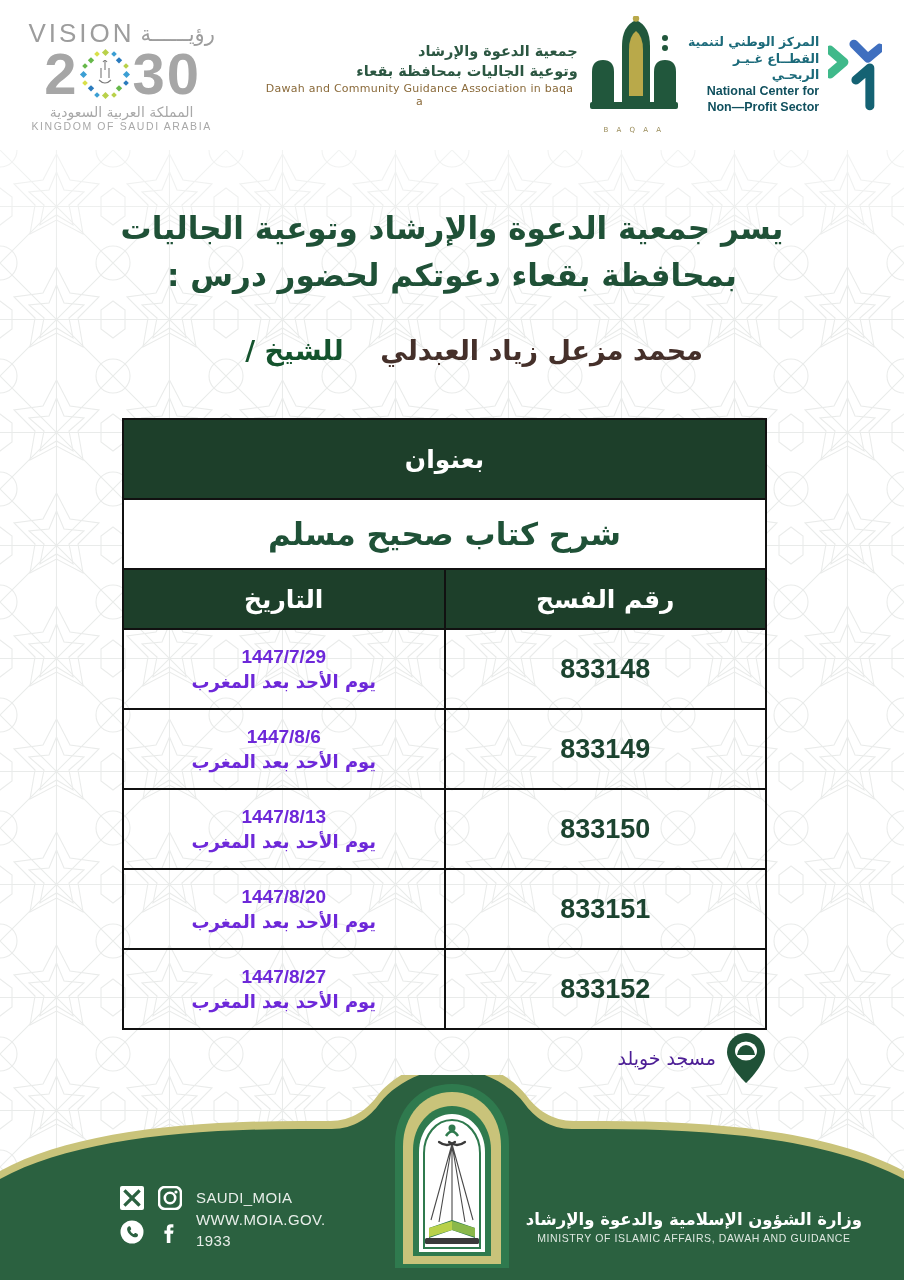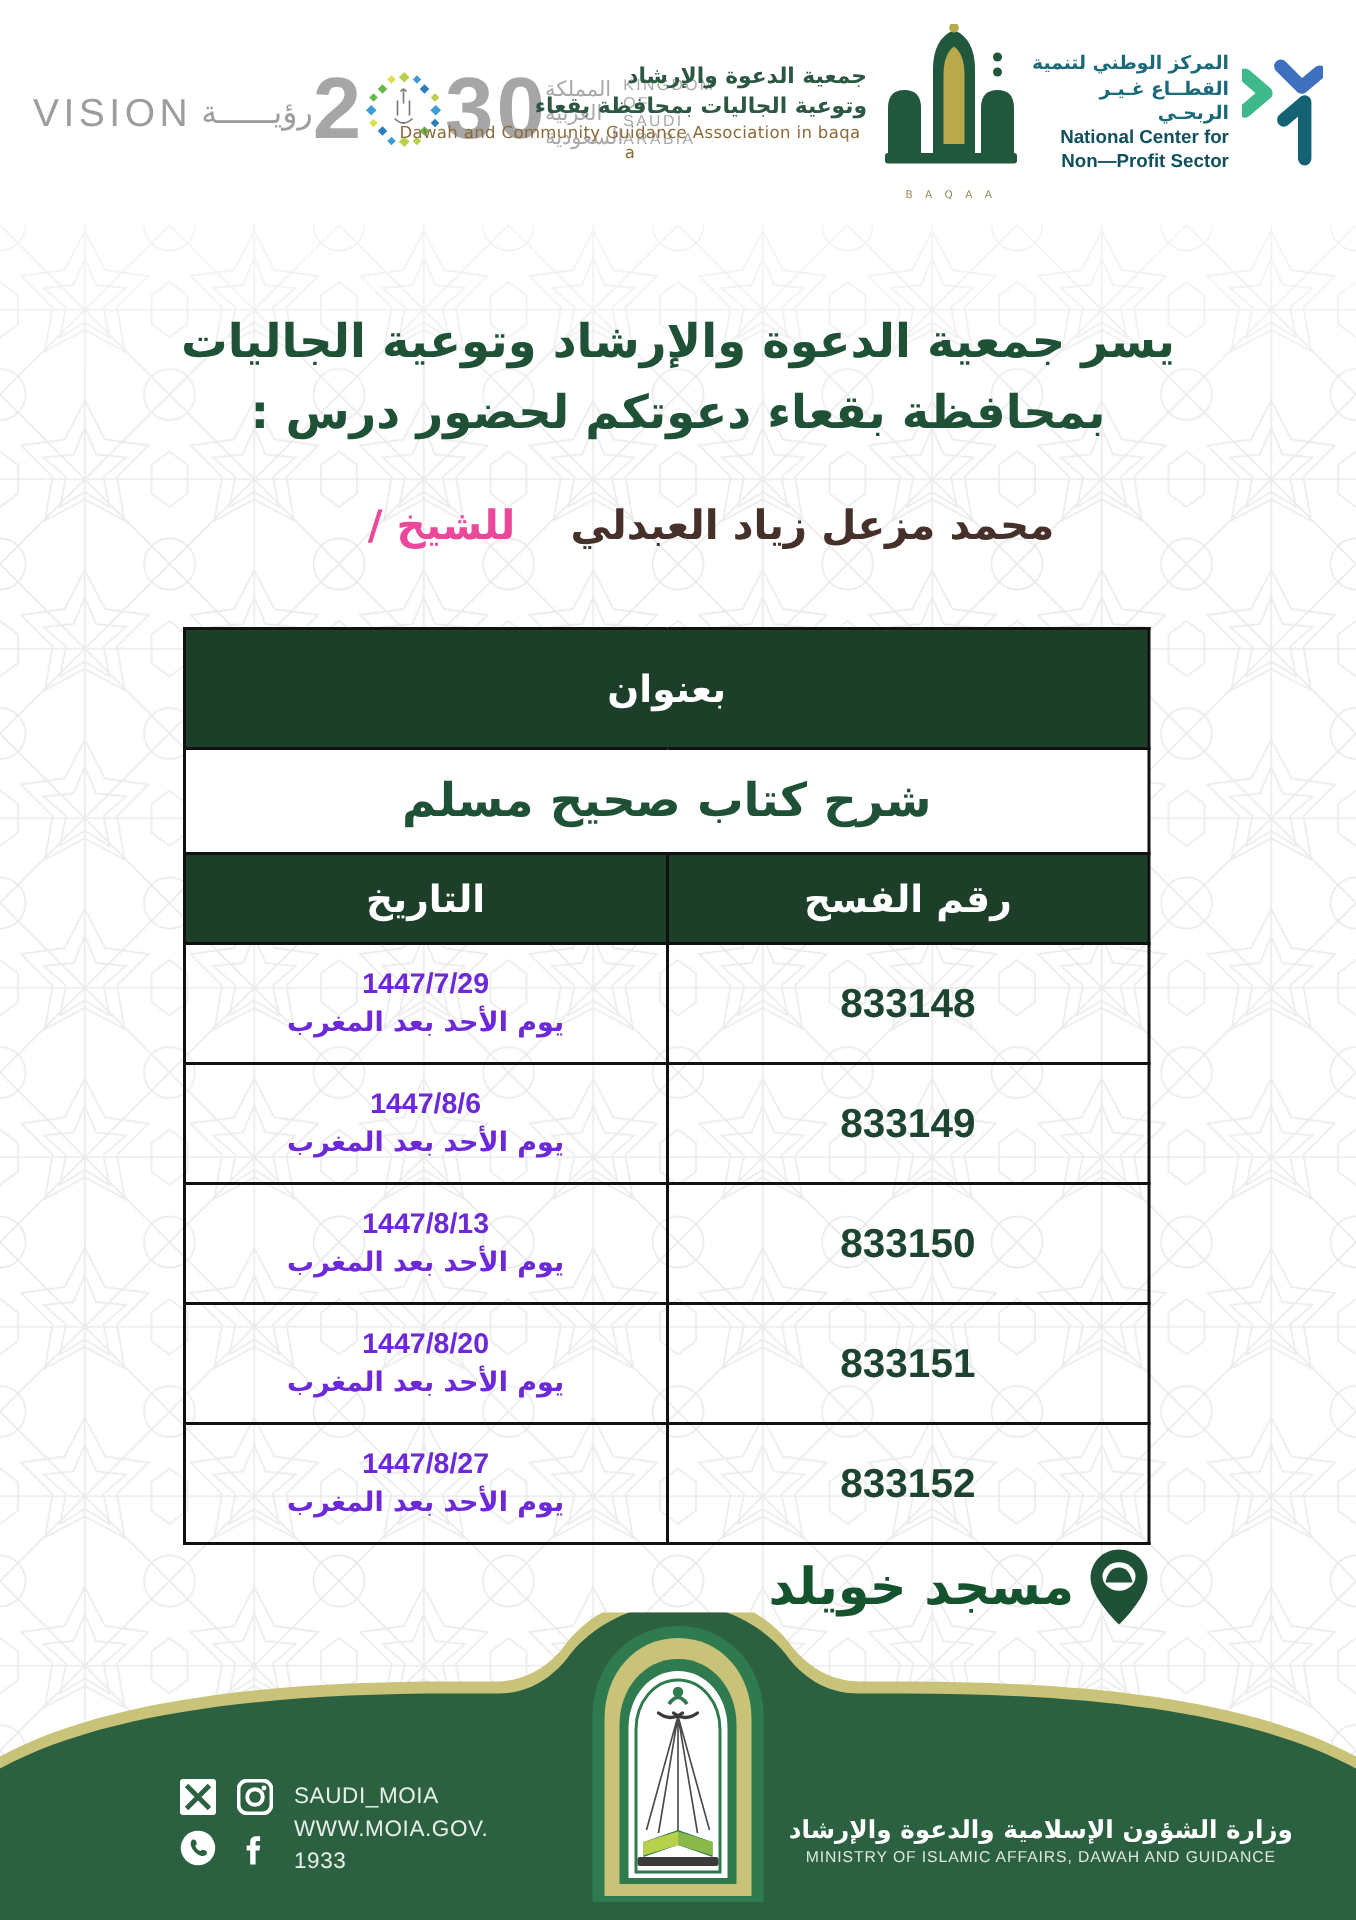--- a/index.html
+++ b/index.html
@@ -33,21 +33,21 @@
   }
 
   
   .logobar{
     position:absolute;top:0;left:0;width:904px;height:150px;
     z-index:5;
     display:flex;align-items:center;justify-content:space-between;
     padding:0 22px;box-sizing:border-box;
     direction:ltr;
   }
-  .logo-v2030{display:flex;align-items:center;width:200px;}
+  .logo-v2030{display:flex;flex-direction:column;align-items:center;width:200px;}
   .v2030-top{display:flex;align-items:center;gap:6px;}
   .v2030-word{
     font-family:"Liberation Sans",sans-serif;
     font-size:26px;letter-spacing:3px;color:#9d9d9d;font-weight:400;
   }
   .v2030-ar{font-size:21px;color:#9d9d9d;font-family:"DejaVu Sans",sans-serif;}
   .v2030-num{display:flex;align-items:center;gap:2px;margin-top:-4px;}
   .v2030-num .d{
     font-family:"Liberation Sans",sans-serif;font-size:58px;font-weight:700;
     color:#a6a6a6;line-height:1;
@@ -74,21 +74,21 @@
     color:#1f5137;font-weight:700;
     font-size:31px;line-height:1.52;
     padding:0 60px;box-sizing:border-box;
   }
   .sheikh{
     position:absolute;left:0;right:0;top:335px;
     z-index:6;text-align:center;
     font-size:27px;font-weight:700;
     direction:rtl;
   }
-  .sheikh .lbl{color:#ec4899;margin-left:44px;}
+  .sheikh .lbl{color:#14532d;margin-left:44px;}
   .sheikh .nm{color:#45302a;}
 
   
   .tblwrap{
     position:absolute;left:122px;top:418px;width:645px;
     z-index:6;
   }
   table.sched{
     border-collapse:collapse;width:100%;
     table-layout:fixed;
@@ -124,21 +124,21 @@
   }
   .cell-date .dt{font-size:19px;font-family:"Liberation Sans",sans-serif;display:block;direction:ltr;}
   .cell-date .dy{font-size:18px;display:block;}
 
   
   .location{
     position:absolute;right:138px;top:1032px;
     z-index:6;display:flex;align-items:center;gap:10px;
     direction:rtl;
   }
-  .location .txt{font-size:34px;font-weight:700;color:#14532d;}
+  .location .txt{font-size:19px;font-weight:400;color:#4c1d95;}
 
   
   .footer{
     position:absolute;left:0;bottom:0;width:904px;height:205px;
     z-index:7;
   }
   .footer-svg{position:absolute;inset:0;width:904px;height:205px;}
   .foot-social{
     position:absolute;left:118px;bottom:28px;
     z-index:9;display:flex;gap:12px;align-items:flex-start;

